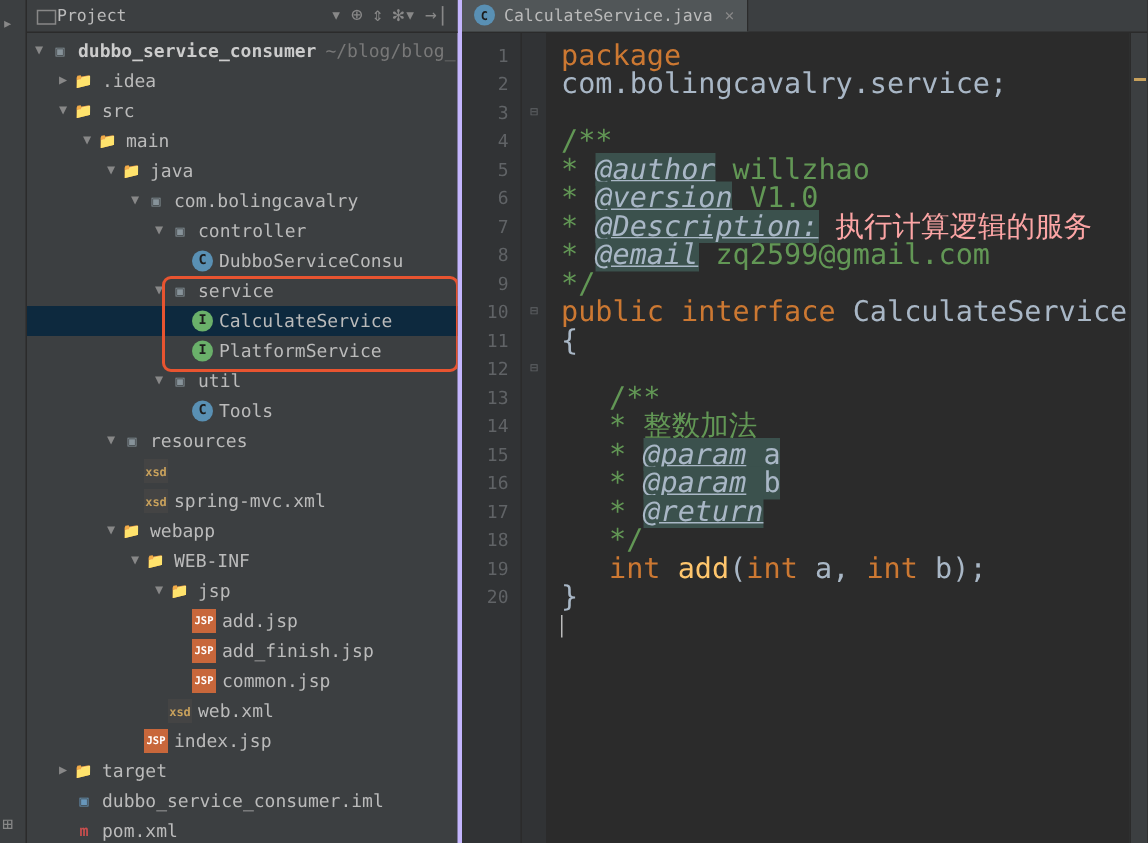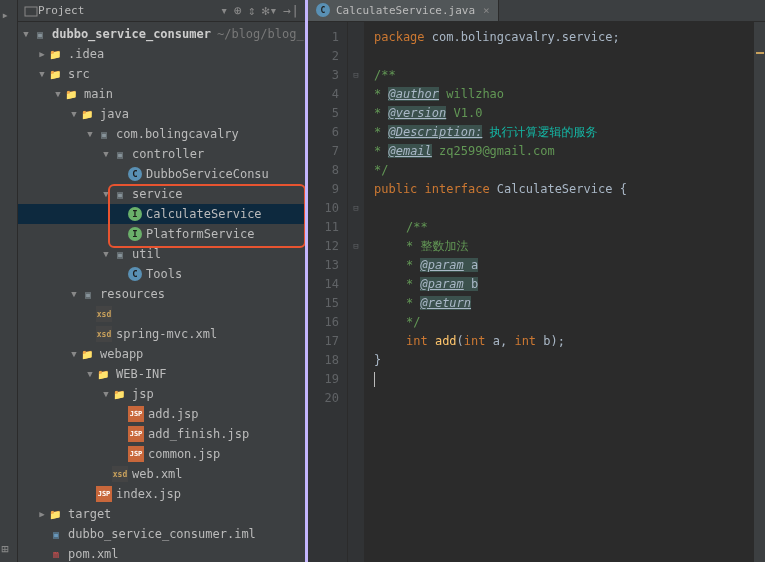--- a/index.html
+++ b/index.html
@@ -31,27 +31,27 @@
   .label.dim{color:#787878}
   .highlight-box{position:absolute;border:2px solid #e85430;border-radius:6px;pointer-events:none}
   .editor-wrap{flex:1;display:flex;flex-direction:column;background:#2b2b2b}
   .tabs{height:22px;background:#3c3f41;display:flex;align-items:flex-end;border-bottom:1px solid #2b2b2b;font-family:sans-serif;font-size:11px}
   .tab{height:22px;background:#515658;display:flex;align-items:center;padding:0 8px;color:#bbb;border-right:1px solid #2b2b2b}
   .tab .ticon{width:14px;height:14px;border-radius:50%;background:#5990b4;color:#1c1c1c;display:inline-flex;align-items:center;justify-content:center;font-size:8px;font-weight:bold;margin-right:6px}
   .tab .close{margin-left:8px;color:#888}
   .editor{flex:1;display:flex;overflow:hidden}
   .gutter{width:40px;background:#313335;text-align:right;padding:6px 8px 0 0;color:#606366;font-size:12px;line-height:19px;border-right:1px solid #2b2b2b}
   .fold-col{width:16px;background:#313335;padding-top:6px;line-height:19px;font-size:9px;color:#606366;text-align:center}
-  .code{flex:1;padding:6px 0 0 10px;font-size:12px;line-height:19px;position:relative}
+  .code{flex:1;padding:6px 0 0 10px;font-size:19px;line-height:19px;position:relative}
   .kw{color:#cc7832}
   .pkgn{color:#a9b7c6}
   .doc{color:#629755}
   .doc-tag-hl{background:#3b514d;color:#a9b7c6;text-decoration:underline;font-style:italic}
   .doc-val{color:#629755;}
-  .doc-txt{color:#14b8a6}
+  .doc-txt{color:#fca5a5}
   .cname{color:#a9b7c6}
   .mname{color:#ffc66d}
   .param{color:#a9b7c6}
   .par-hl{background:#3b514d;color:#a9b7c6}
   .punct{color:#a9b7c6}
   .caret{display:inline-block;width:1px;height:15px;background:#bbb;vertical-align:middle}
   .rscroll{width:12px;background:#3c3f41;border-left:1px solid #2b2b2b}
   .rscroll .tick{width:8px;height:2px;background:#c8a15c;margin:30px auto 0}
   svg{display:block}
 </style>

